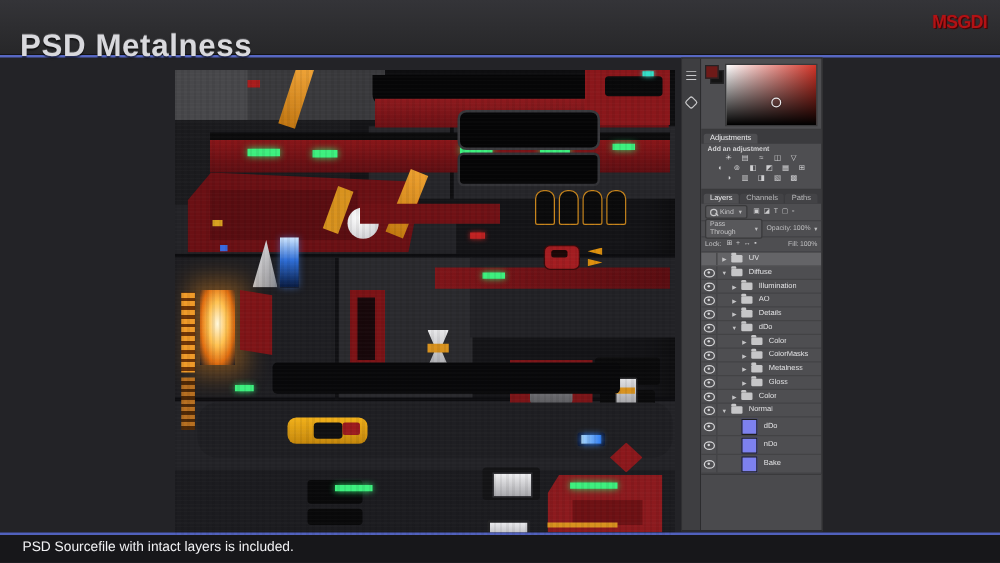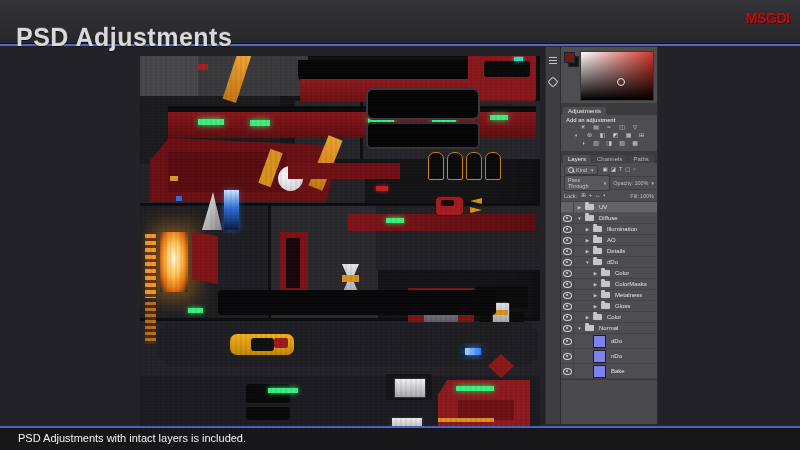--- a/index.html
+++ b/index.html
@@ -89,21 +89,21 @@
   .layer-thumb{width:11px;height:11px;border:1px solid #1e1e20;display:inline-block;margin:0 2px;flex:none;}
   .layer-name{font-size:6px;color:#e3e3e5;margin-left:3px;white-space:nowrap;overflow:hidden;}
   .panel-rest{flex:1;background:#4a4a4d;border-top:1px solid #3a3a3c;}
 </style>
 </head>
 <body>
 
 <div class="slide">
 
   <header>
-    <h1 class="title">PSD Adjustments</h1>
+    <h1 class="title">PSD Metalness</h1>
     <div class="logo">MSGDI</div>
   </header>
 
   <div class="texture">
     <div class="grain"></div>
   <div class="tex-shape" style="left: 0px; top: 40px; width: 140px; height: 335px; background: rgb(27, 27, 30);"></div>
       <div class="tex-shape" style="left: 0px; top: 0px; width: 168px; height: 40px; background: rgb(58, 58, 61);"></div>
       <div class="tex-shape" style="left: 0px; top: 0px; width: 58px; height: 40px; background: rgb(72, 72, 75);"></div>
       <div class="tex-shape" style="left: 155px; top: 45px; width: 245px; height: 58px; background: rgb(38, 38, 42);"></div>
       <div class="tex-shape" style="left: 0px; top: 108px; width: 225px; height: 42px; background: rgb(35, 35, 39);"></div>
@@ -439,16 +439,16 @@
               </div>
             </div>
           </div>
         <div class="panel-rest"></div>
       </section>
 
     </div>
   </aside>
 
   <footer>
-    <span>PSD Adjustments with intact layers is included.</span>
+    <span>PSD Sourcefile with intact layers is included.</span>
   </footer>
 
 </div>
 
 </body></html>

